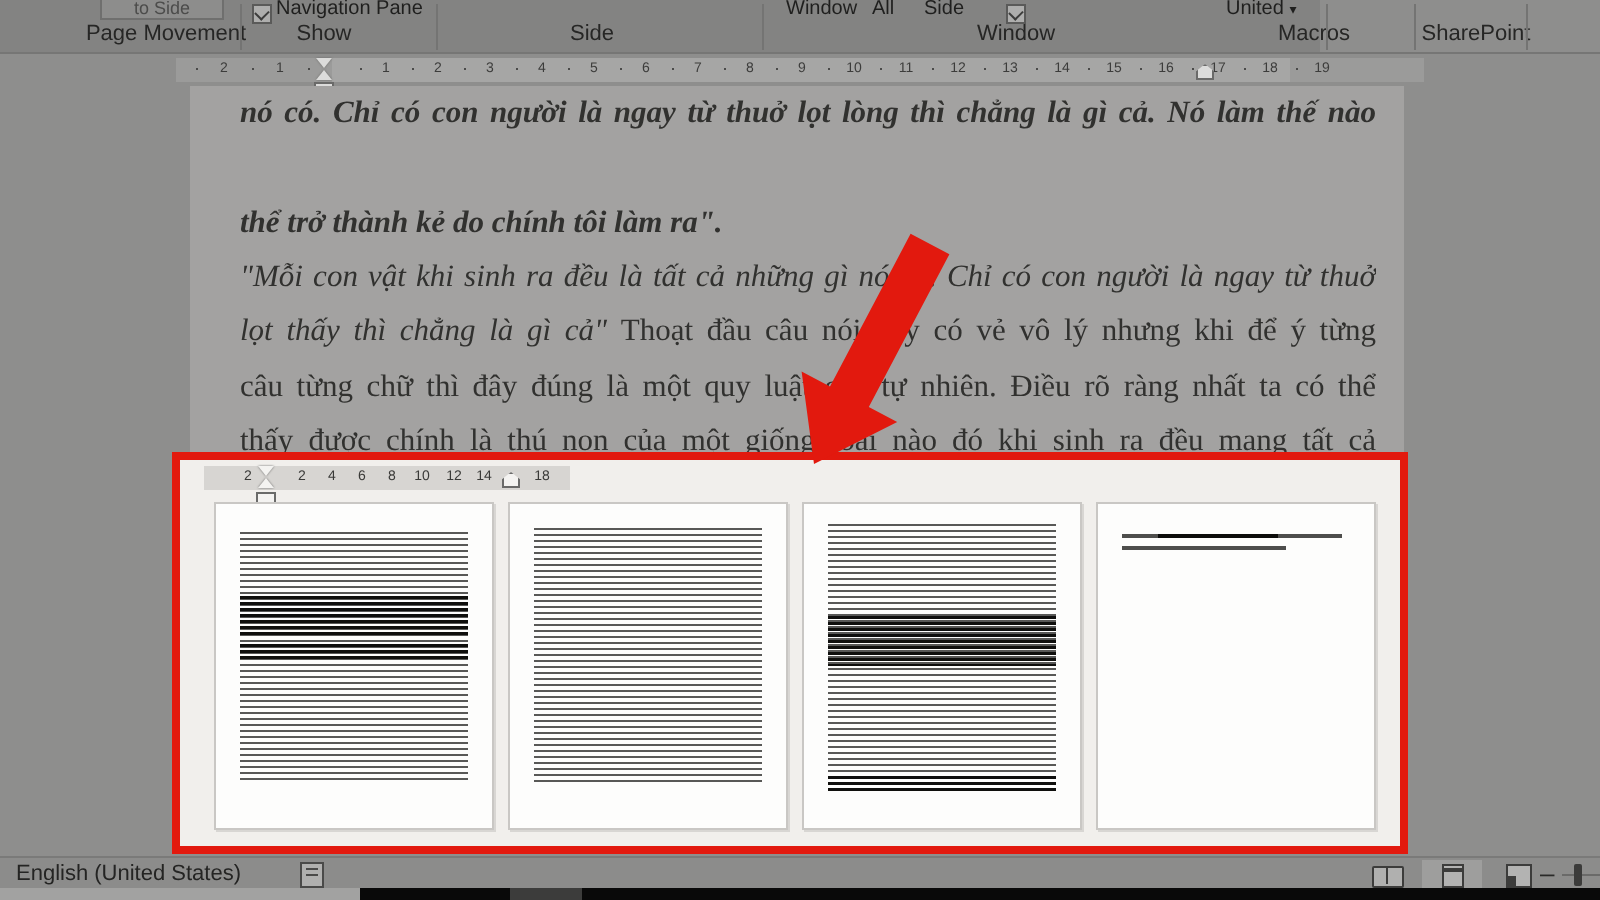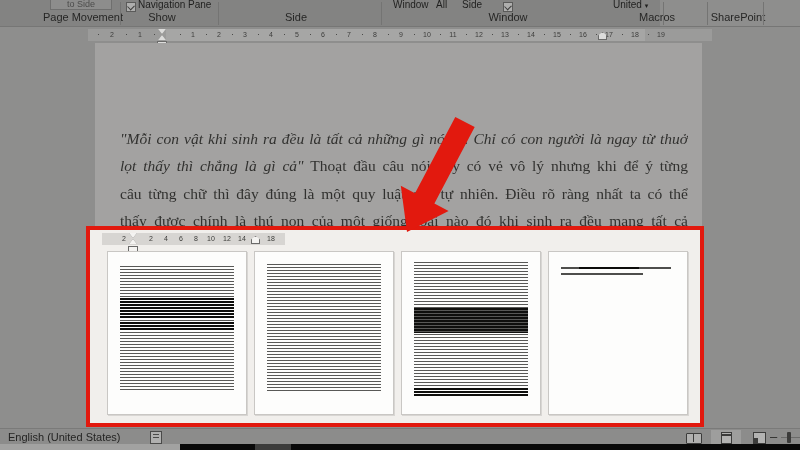--- a/index.html
+++ b/index.html
@@ -166,20 +166,22 @@
       </div>
     <div class="tri-dn" style="left:158px;top:2px"></div>
     <div class="tri-up" style="left:158px;top:8px"></div>
     <div class="ind-sq" style="left:157px;top:14px"></div>
     <div class="pent" style="left:598px;top:5px"></div>
   </div>
 
   <div id="doc-pane" class="abs">
     <div id="doc-page"></div>
     <div id="doc-lines" style="position:absolute;left:120px;top:0;width:568px;height:185px">
+        <div class="doc-line" style="top: 3px;"><span class="seg-bi">nó có. Chỉ có con người là ngay từ thuở lọt lòng thì chẳng là gì cả. Nó làm thế nào</span></div>
+        <div class="doc-line endline" style="top: 58px;"><span class="seg-bi">thể trở thành kẻ do chính tôi làm ra".</span></div>
         <div class="doc-line" style="top: 85px;"><span class="seg-i">"Mỗi con vật khi sinh ra đều là tất cả những gì nó có. Chỉ có con người là ngay từ thuở</span></div>
         <div class="doc-line" style="top: 112px;"><span class="seg-i">lọt thấy thì chẳng là gì cả" </span><span class="seg-r">Thoạt đầu câu nói này có vẻ vô lý nhưng khi để ý từng</span></div>
         <div class="doc-line" style="top: 140px;"><span class="seg-r">câu từng chữ thì đây đúng là một quy luật của tự nhiên. Điều rõ ràng nhất ta có thể</span></div>
         <div class="doc-line" style="top: 167px;"><span class="seg-r">thấy được chính là thú non của một giống loài nào đó khi sinh ra đều mang tất cả</span></div>
       </div>
   </div>
 
   <div id="preview" class="abs">
     <div class="pv-band"></div>
     <div id="pv-ruler-labels">

